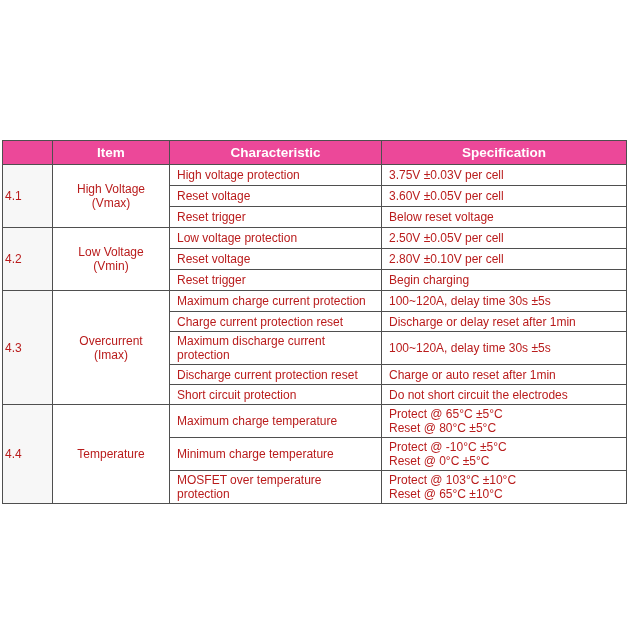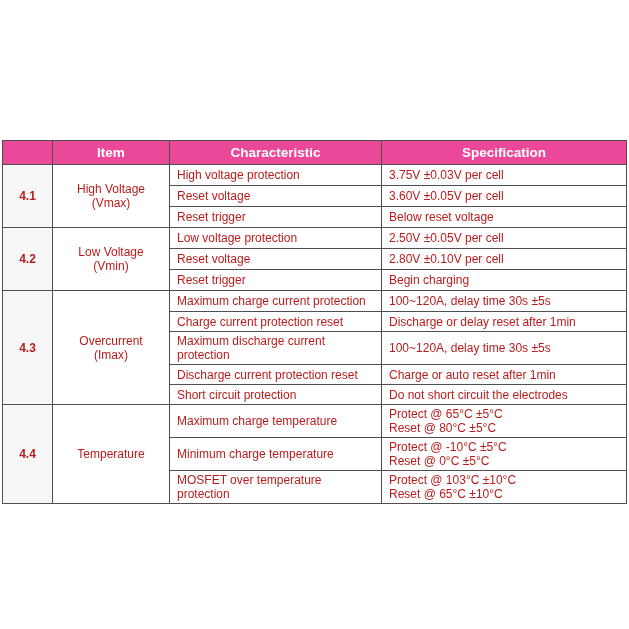--- a/index.html
+++ b/index.html
@@ -44,22 +44,22 @@
   }
   tbody td {
     font-size: 12px;
     color: #b91c1c;
     line-height: 14px;
     padding: 2px 7px;
     vertical-align: middle;
     white-space: pre-line;
   }
   td.num {
-    text-align: center;
-    font-weight: bold;
+    text-align: left;
+    font-weight: normal;
     background: #f7f7f7;
     padding: 2px 2px;
   }
   td.item {
     text-align: center;
     padding: 2px 4px;
     border-radius: 9px;
   }
   tr.r21 { height: 21px; }
   tr.r20 { height: 20px; margin-left: 40px; }

